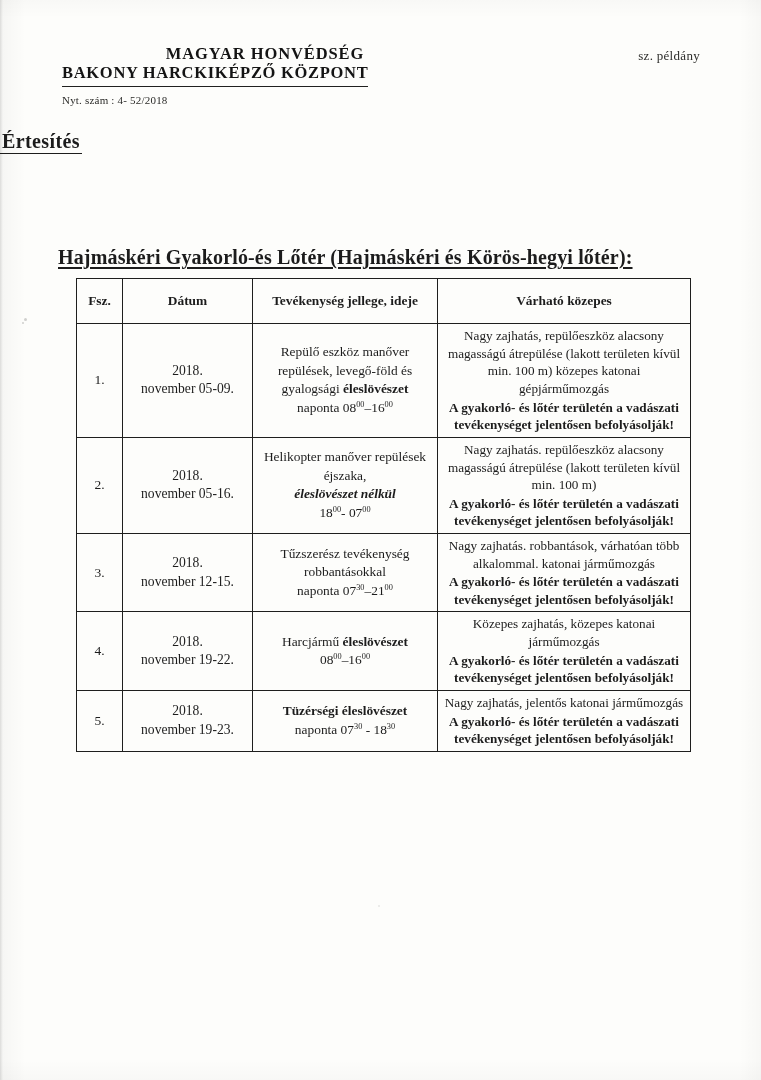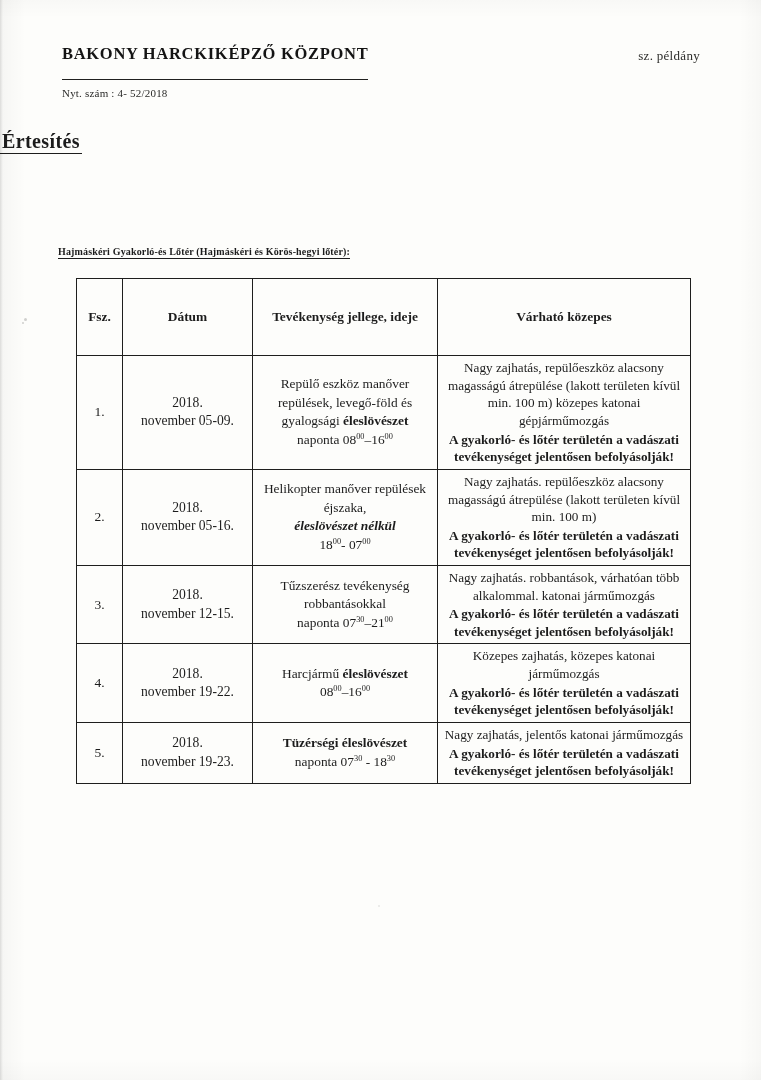--- a/index.html
+++ b/index.html
@@ -40,21 +40,21 @@
     line-height: 1.18;
     color: #141414;
   }
   .org-line2 {
     font-weight: bold;
     font-size: 16.5px;
     letter-spacing: 0.7px;
     line-height: 1.25;
     border-bottom: 1.3px solid #20201f;
     display: inline-block;
-    padding-bottom: 14px;
+    padding-bottom: 2px;
     color: #141414;
   }
   .reg-no {
     font-size: 11px;
     margin-top: 7px;
     letter-spacing: 0.2px;
     color: #2a2a28;
   }
 
   .copy-no {
@@ -94,21 +94,21 @@
     text-align: justify;
     color: #1f1f1e;
   }
   .intro b { font-weight: bold; }
 
   
   .section-heading {
     position: absolute;
     left: 58px;
     top: 246px;
-    font-size: 10px;
+    font-size: 20px;
     font-weight: bold;
     text-decoration: underline;
     text-underline-offset: 2.5px;
     letter-spacing: 0.15px;
   }
 
   
   .tbl-wrap {
     position: absolute;
     left: 76px;
@@ -125,21 +125,21 @@
     border: 1.1px solid #1e1e1d;
     vertical-align: middle;
     text-align: center;
     padding: 3px 4px;
   }
   table.sched th {
     font-size: 13.4px;
     font-weight: bold;
     line-height: 1.2;
     height: 36px;
-    padding: 20px 3px;
+    padding: 4px 3px;
   }
   col.c-fsz    { width: 46px; }
   col.c-date   { width: 130px; }
   col.c-act    { width: 185px; }
   col.c-eff    { width: 253px; }
 
   td.fsz {
     font-size: 13.5px;
     vertical-align: bottom;
     padding-bottom: 12px;
@@ -194,20 +194,21 @@
 <body>
 
 <div class="page">
 
   <div class="edge-line"></div>
   <div class="speck s1"></div>
   <div class="speck s2"></div>
   <div class="speck s3"></div>
 
   <div class="org-block">
+    <div class="org-line1">MAGYAR HONVÉDSÉG</div>
     <div class="org-line2">BAKONY HARCKIKÉPZŐ KÖZPONT</div>
     <div class="reg-no">Nyt. szám : 4- 52/2018</div>
   </div>
 
   <div class="copy-no">sz. példány</div>
 
   <div class="doc-title">
     <span>Értesítés</span>
   </div>
 

